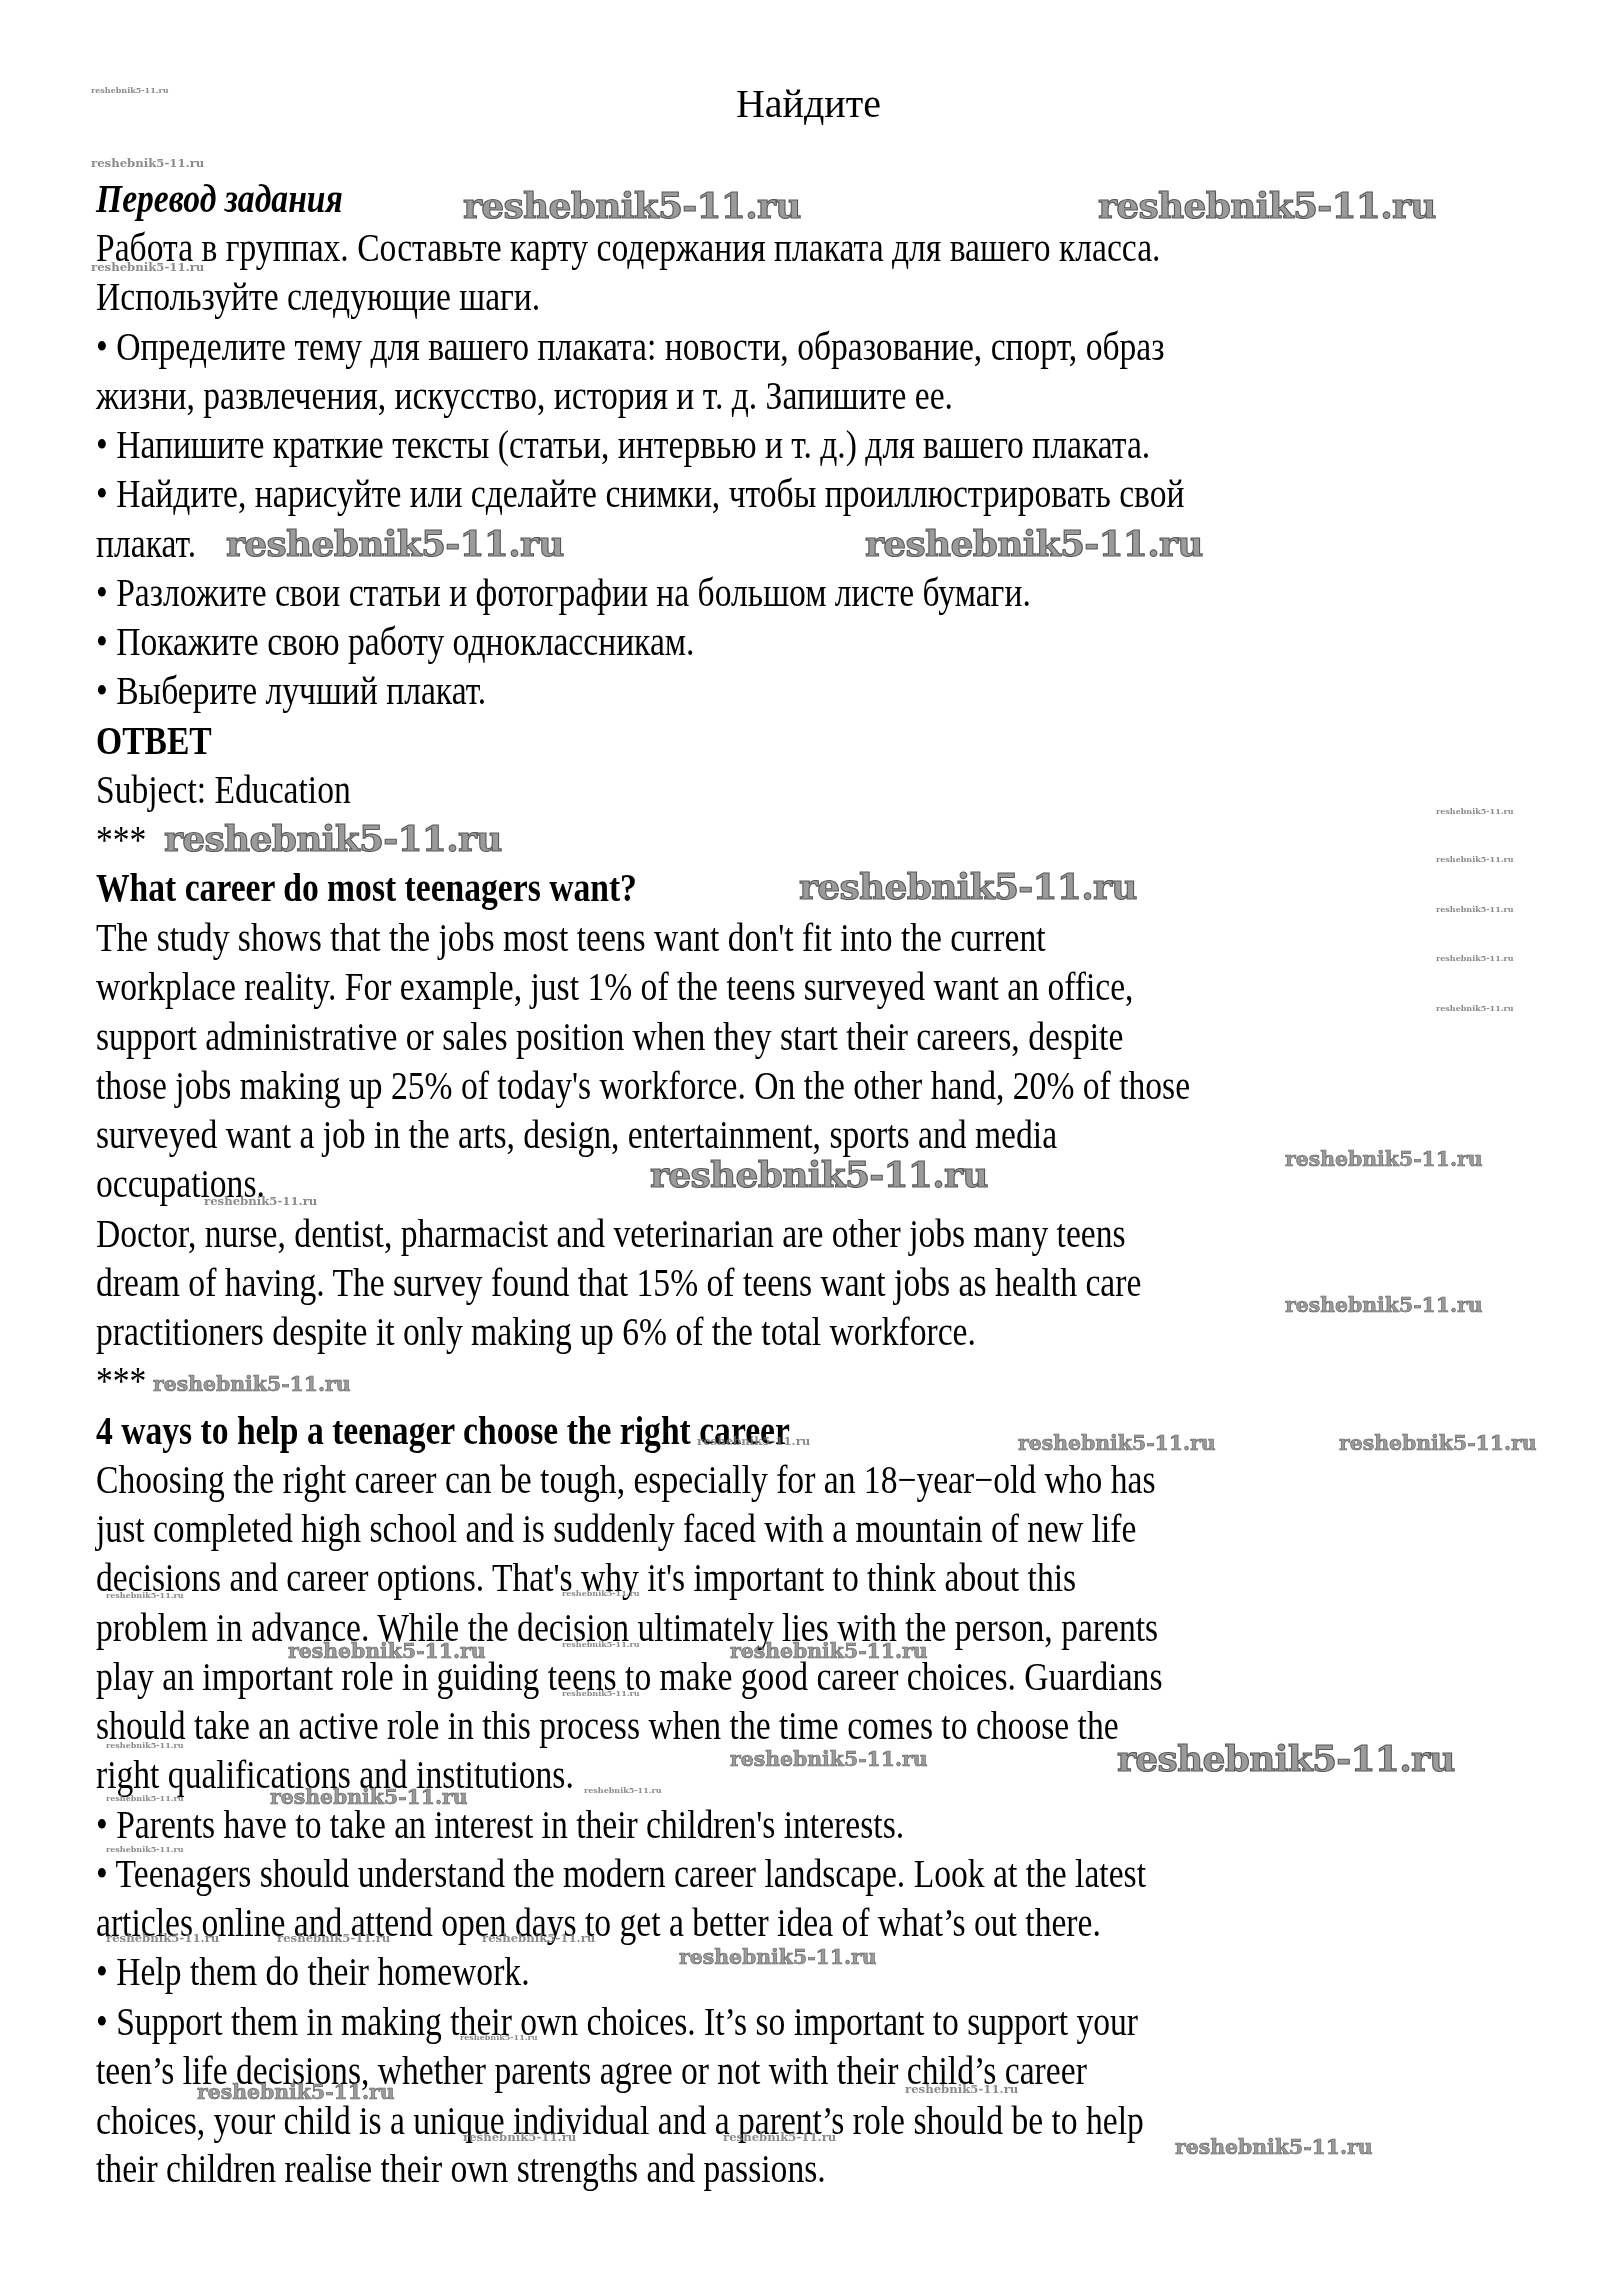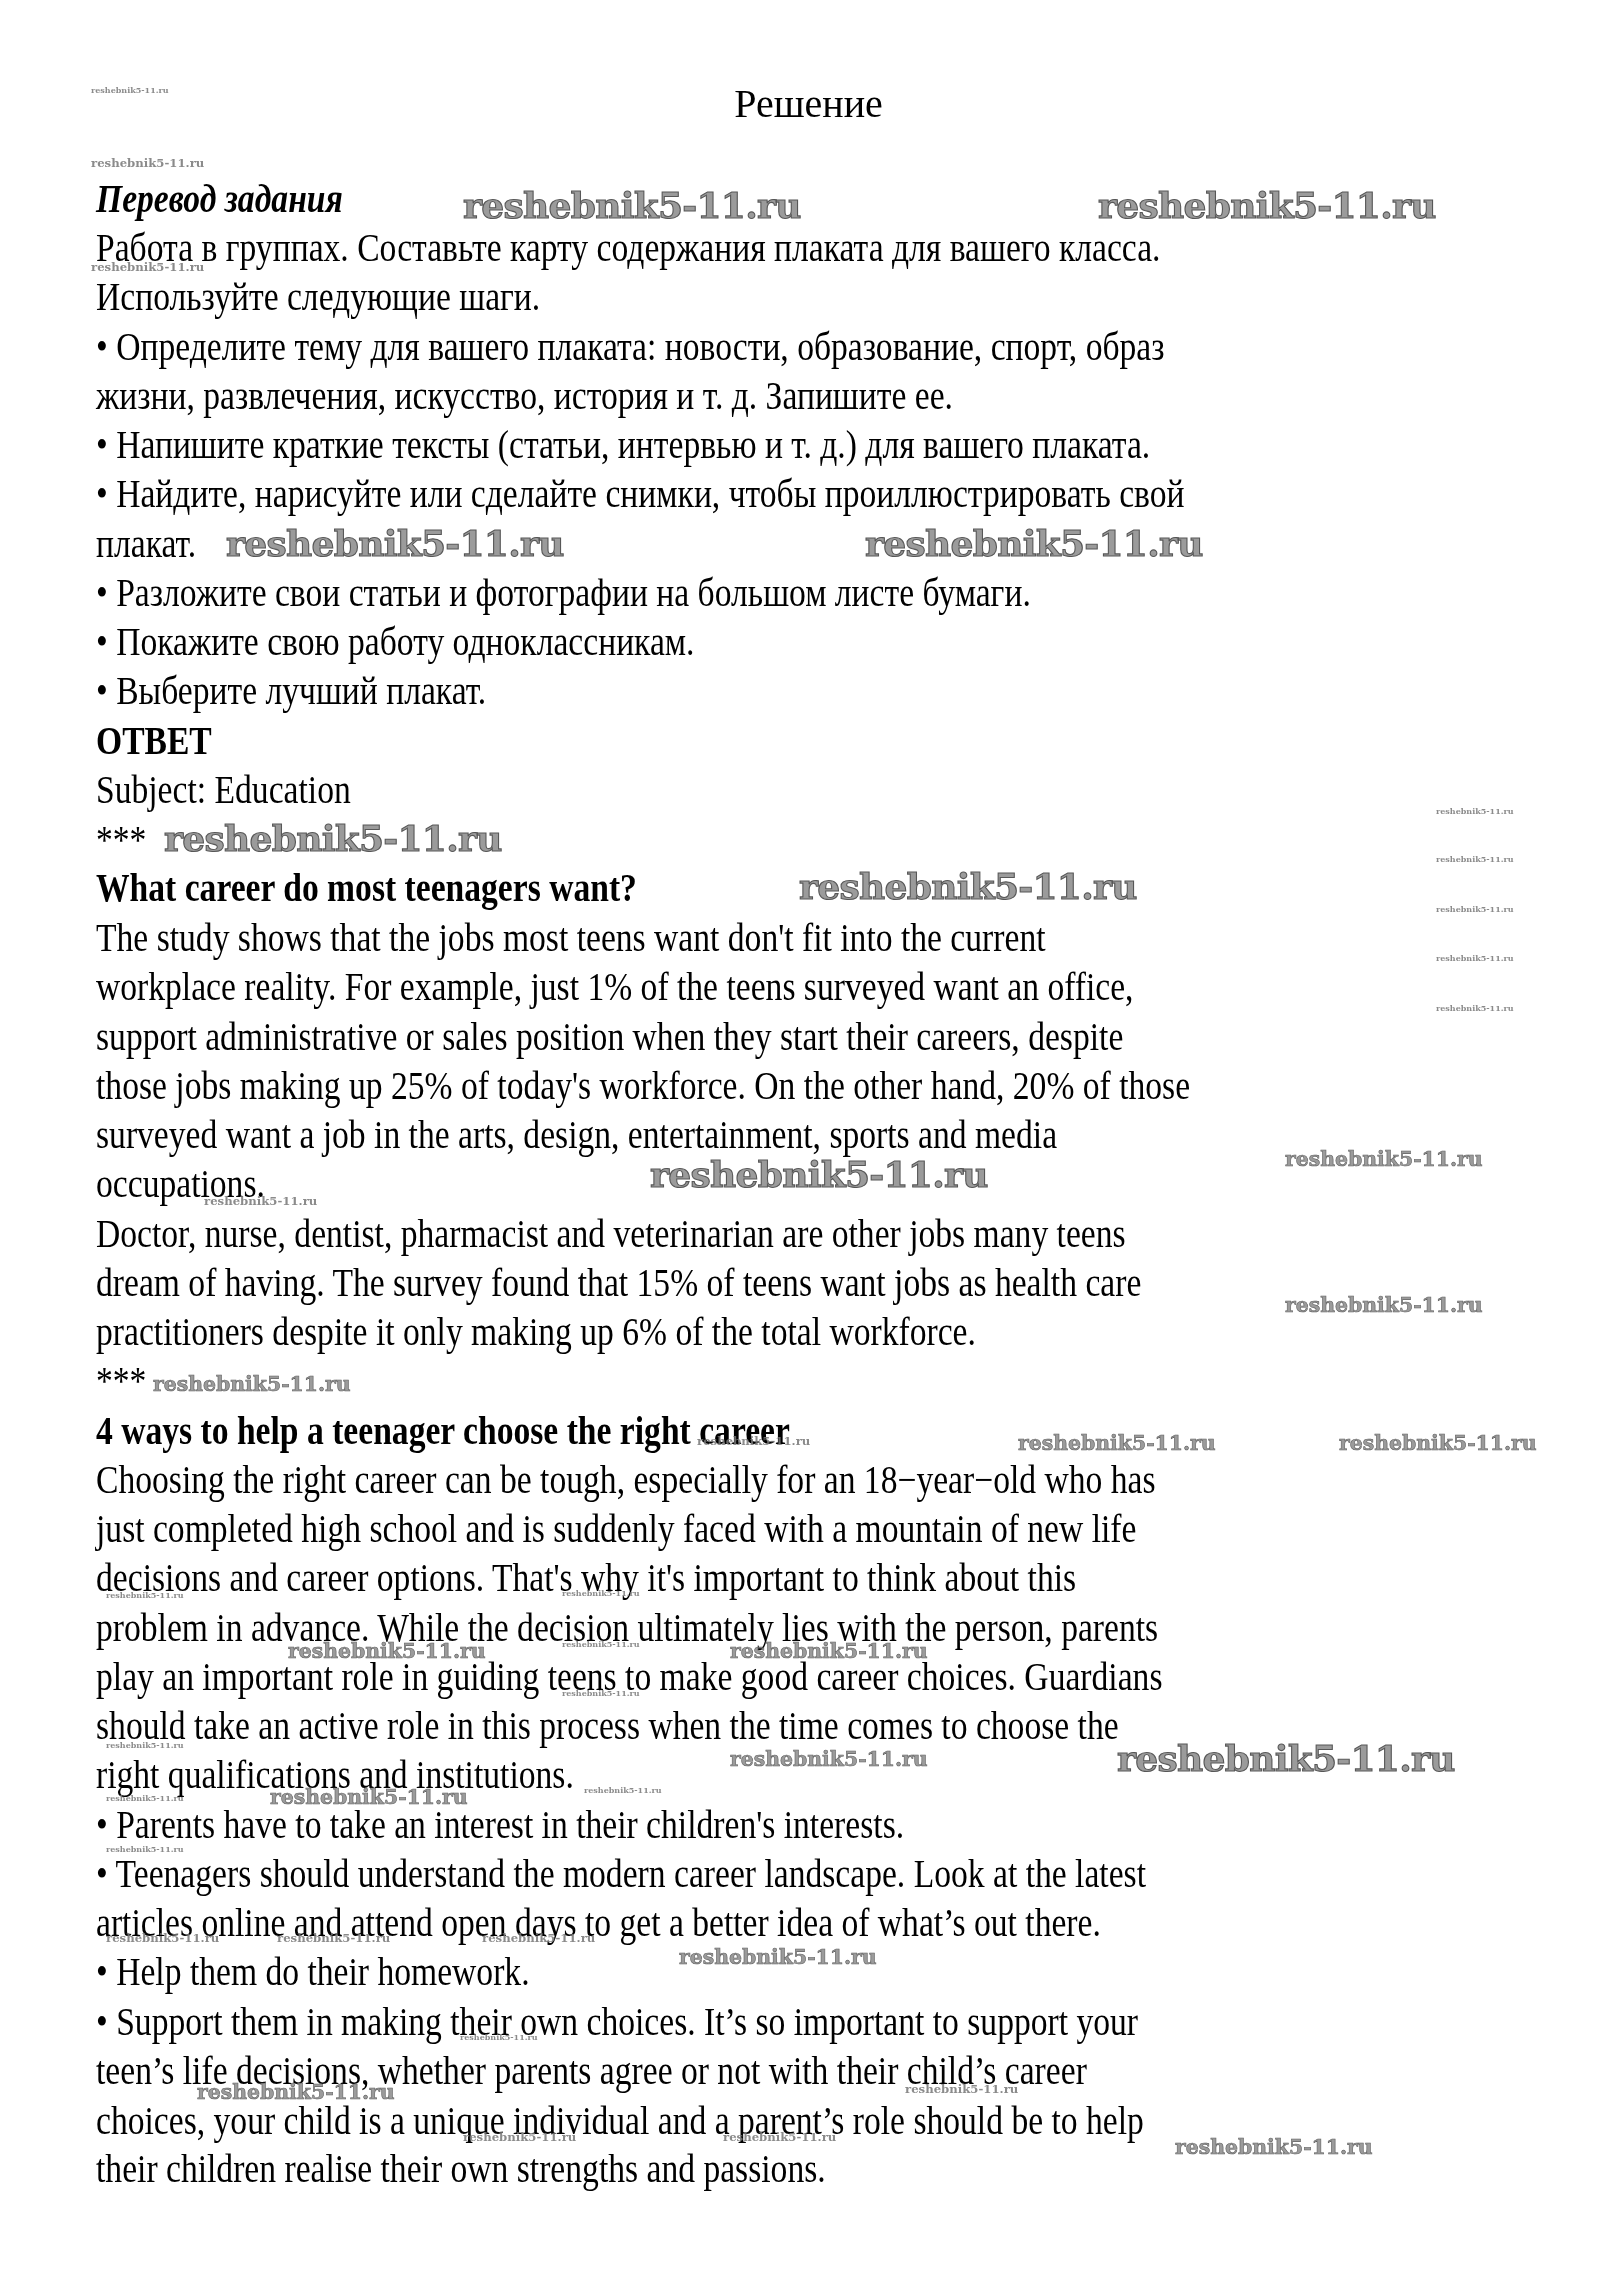--- a/index.html
+++ b/index.html
@@ -17,21 +17,21 @@
   .wm-med { position:absolute; font-family:"DejaVu Serif",serif; font-weight:bold;
             font-size:20.4px; color:#8a8a8a; -webkit-text-stroke:0.6px #444; white-space:nowrap; opacity:0.85; }
   .wm-sm { position:absolute; font-family:"DejaVu Serif",serif; font-weight:bold;
            font-size:11.7px; color:#777; white-space:nowrap; opacity:0.85; }
   .wm-xs { position:absolute; font-family:"DejaVu Serif",serif; font-weight:bold;
            font-size:8px; color:#777; white-space:nowrap; opacity:0.85; }
 </style>
 </head>
 <body>
 
-<div class="title">Решение</div>
+<div class="title">Найдите</div>
 
 <div class="line ital" style="top: 174px; transform: scaleX(0.84);">Перевод задания</div>
 <div class="line" style="top: 223px; transform: scaleX(0.84);">Работа в группах. Составьте карту содержания плаката для вашего класса.</div>
 <div class="line" style="top: 272px; transform: scaleX(0.84);">Используйте следующие шаги.</div>
 <div class="line" style="top: 322px; transform: scaleX(0.84);">• Определите тему для вашего плаката: новости, образование, спорт, образ</div>
 <div class="line" style="top: 371px; transform: scaleX(0.84);">жизни, развлечения, искусство, история и т. д. Запишите ее.</div>
 <div class="line" style="top: 420px; transform: scaleX(0.84);">• Напишите краткие тексты (статьи, интервью и т. д.) для вашего плаката.</div>
 <div class="line" style="top: 469px; transform: scaleX(0.84);">• Найдите, нарисуйте или сделайте снимки, чтобы проиллюстрировать свой</div>
 <div class="line" style="top: 519px; transform: scaleX(0.84);">плакат.</div>
 <div class="line" style="top: 568px; transform: scaleX(0.84);">• Разложите свои статьи и фотографии на большом листе бумаги.</div>

